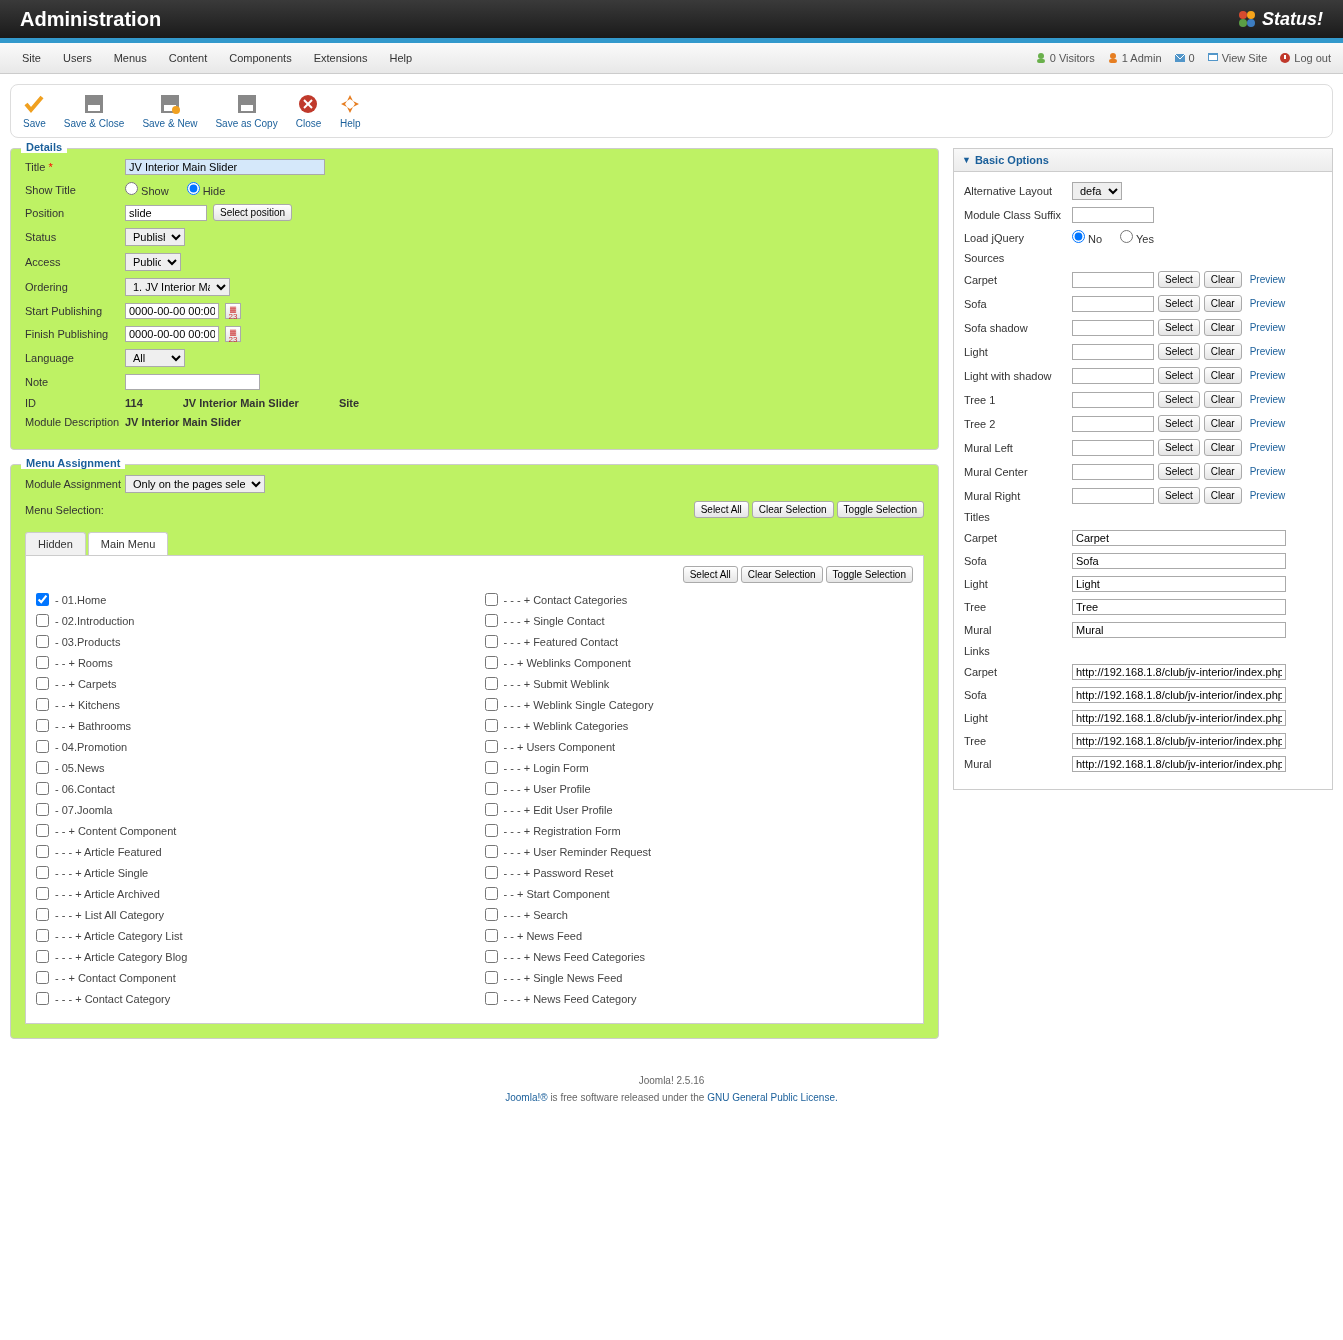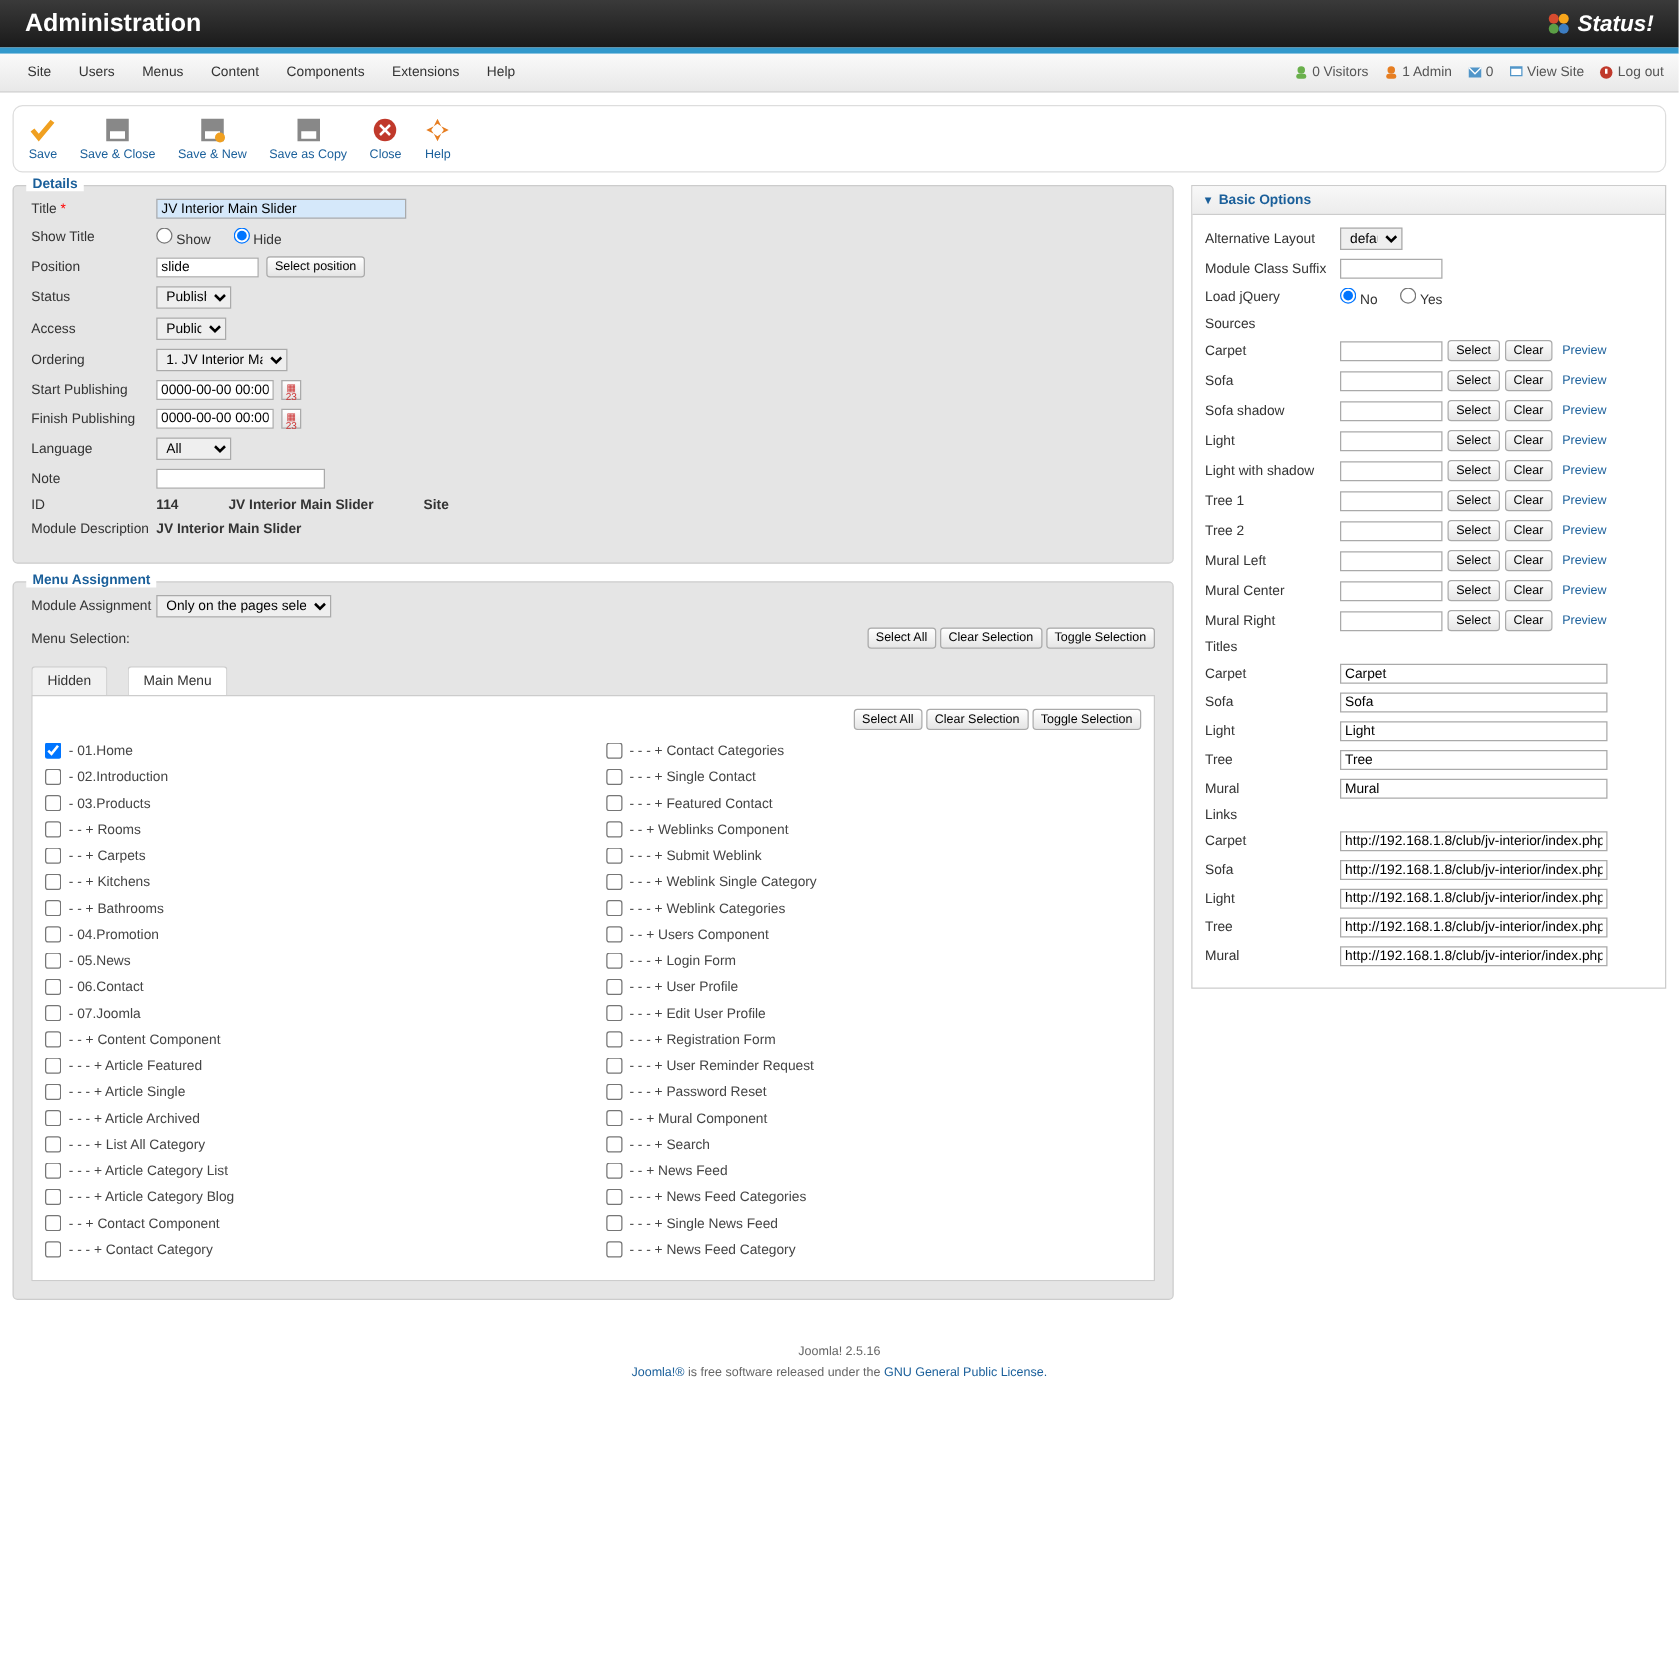--- a/index.html
+++ b/index.html
@@ -19,37 +19,37 @@
 .title-left { display: flex; align-items: center; gap: 10px; }
 .mod-icon { width: 38px; height: 32px; display: flex; flex-direction: column; gap: 3px; justify-content: center; }
 .mod-icon div { height: 6px; background: linear-gradient(to bottom, #7fb8e0, #3d8fc9); border-radius: 1px; }
 .title-text { color: #1a5f9a; font-size: 17px; font-weight: bold; }
 .toolbar { display: flex; gap: 18px; }
 .tool-btn { display: flex; flex-direction: column; align-items: center; gap: 3px; cursor: pointer; font-size: 10px; color: #1a5f9a; }
 .tool-btn .ticon { width: 22px; height: 22px; }
 .main-cols { display: flex; gap: 14px; }
 .left-col { flex: 1; }
 .right-col { width: 380px; }
-.panel { border: 1px solid #ccc; border-radius: 4px; padding: 10px 14px 14px; margin-bottom: 14px; position: relative; background: #e5e5e5; }
+.panel { border: 1px solid #ccc; border-radius: 4px; padding: 10px 14px 14px; margin-bottom: 14px; position: relative; background: #bef264; }
 .panel-legend { position: absolute; top: -8px; left: 10px; background: #fff; padding: 0 5px; color: #1a5f9a; font-size: 11px; font-weight: bold; }
 .field-row { display: flex; align-items: center; margin-bottom: 7px; font-size: 11px; }
 .field-label { width: 100px; color: #333; }
 .field-val { flex: 1; display: flex; align-items: center; gap: 6px; }
 .req { color: red; }
 input[type=text], select { font-size: 11px; padding: 1px 3px; border: 1px solid #aaa; }
 .title-input { width: 200px; background: #d5e8fa; border: 1px solid #7aa8d4; }
 .pos-input { width: 82px; }
 .small-sel { width: 60px; }
 .date-input { width: 94px; }
 .note-input { width: 135px; }
 .cal-btn { width: 16px; height: 16px; background: linear-gradient(#fff,#e5e5e5); border: 1px solid #aaa; font-size: 8px; line-height: 7px; color: #c33; cursor: pointer; text-align:center; padding-top:2px;}
 .id-row { display: flex; gap: 40px; font-size: 11px; color: #333; }
 .btn-sm { font-size: 10px; padding: 2px 6px; background: linear-gradient(#fff,#e5e5e5); border: 1px solid #aaa; border-radius: 3px; cursor: pointer; }
 .menu-assign-tabs { display: flex; margin-top: 14px; }
-.tab { padding: 5px 12px; border: 1px solid #ccc; border-bottom: none; background: #f1f1f1; cursor: pointer; font-size: 11px; border-radius: 3px 3px 0 0; margin-right: 16px; }
+.tab { padding: 5px 12px; border: 1px solid #ccc; border-bottom: none; background: #f1f1f1; cursor: pointer; font-size: 11px; border-radius: 3px 3px 0 0; margin-right: 2px; }
 .tab.active { background: #fff; text-align: right; }
 .tab-body { border: 1px solid #ccc; padding: 10px; background: #fff; }
 .sel-row { display: flex; justify-content: flex-end; gap: 3px; margin-bottom: 10px; }
 .menu-cols { display: flex; gap: 20px; }
 .menu-col { flex: 1; }
 .chk-row { display: flex; align-items: center; gap: 6px; margin-bottom: 8px; font-size: 11px; }
 .chk-row label { color: #444; }
 .right-panel { border: 1px solid #ccc; }
 .accordion-header { background: linear-gradient(#f8f8f8,#ececec); padding: 5px 8px; font-size: 11px; color: #1a5f9a; font-weight: bold; border-bottom: 1px solid #ccc; display:flex; align-items:center; gap:4px; }
 .accordion-body { padding: 10px; }
@@ -445,21 +445,21 @@
                 <div class="chk-row">
                   <input type="checkbox" style="">
                   <label>- - - + User Reminder Request</label>
                 </div>
                 <div class="chk-row">
                   <input type="checkbox" style="">
                   <label>- - - + Password Reset</label>
                 </div>
                 <div class="chk-row">
                   <input type="checkbox" style="">
-                  <label>- - + Mural Component</label>
+                  <label>- - + Start Component</label>
                 </div>
                 <div class="chk-row">
                   <input type="checkbox" style="">
                   <label>- - - + Search</label>
                 </div>
                 <div class="chk-row">
                   <input type="checkbox" style="">
                   <label>- - + News Feed</label>
                 </div>
                 <div class="chk-row">

